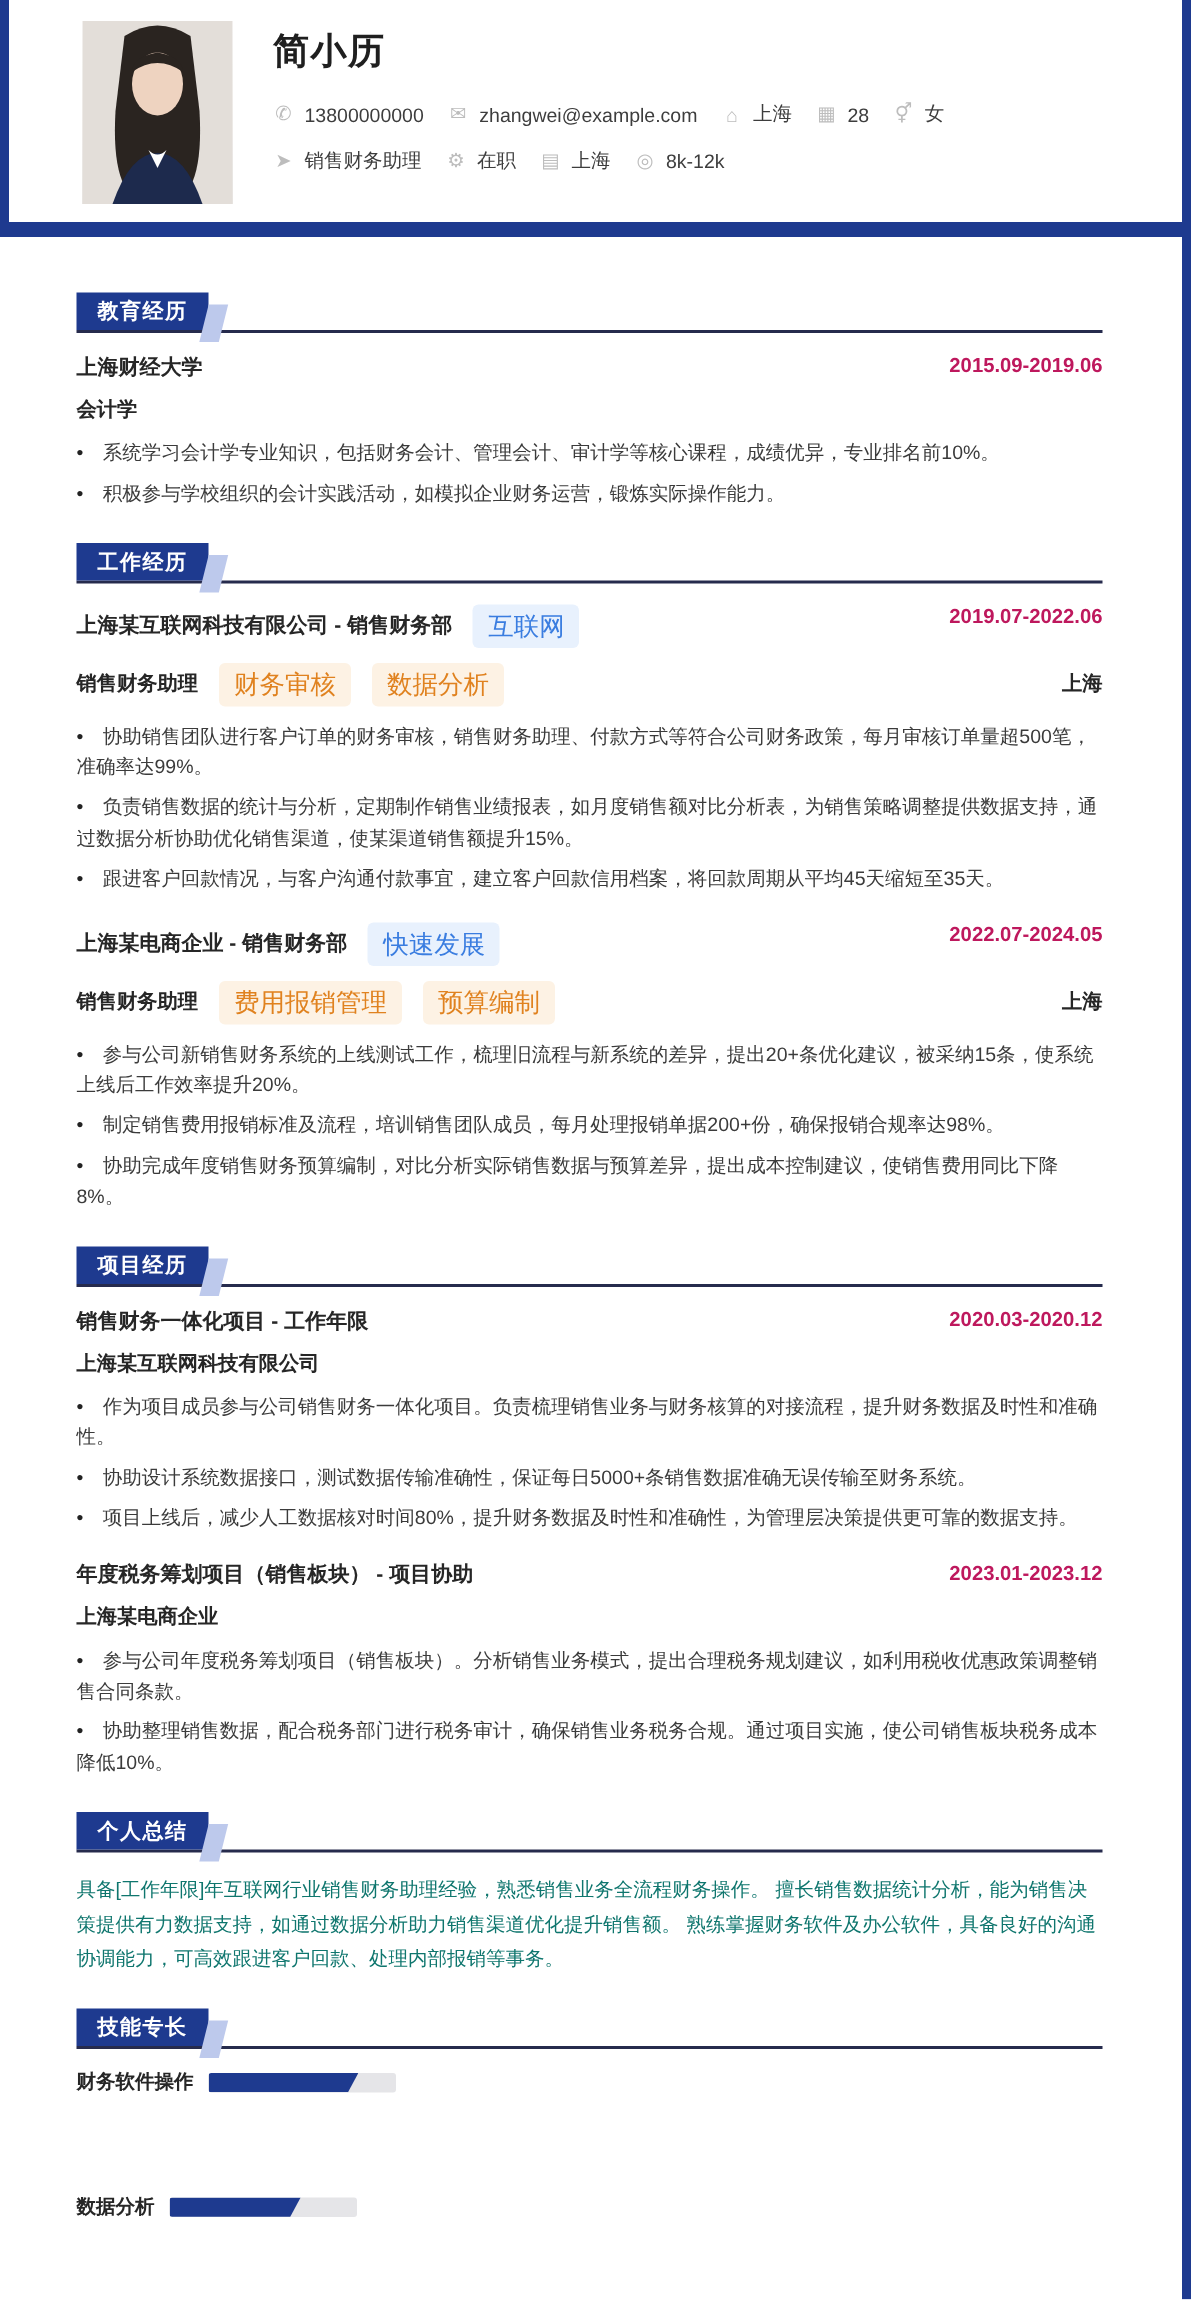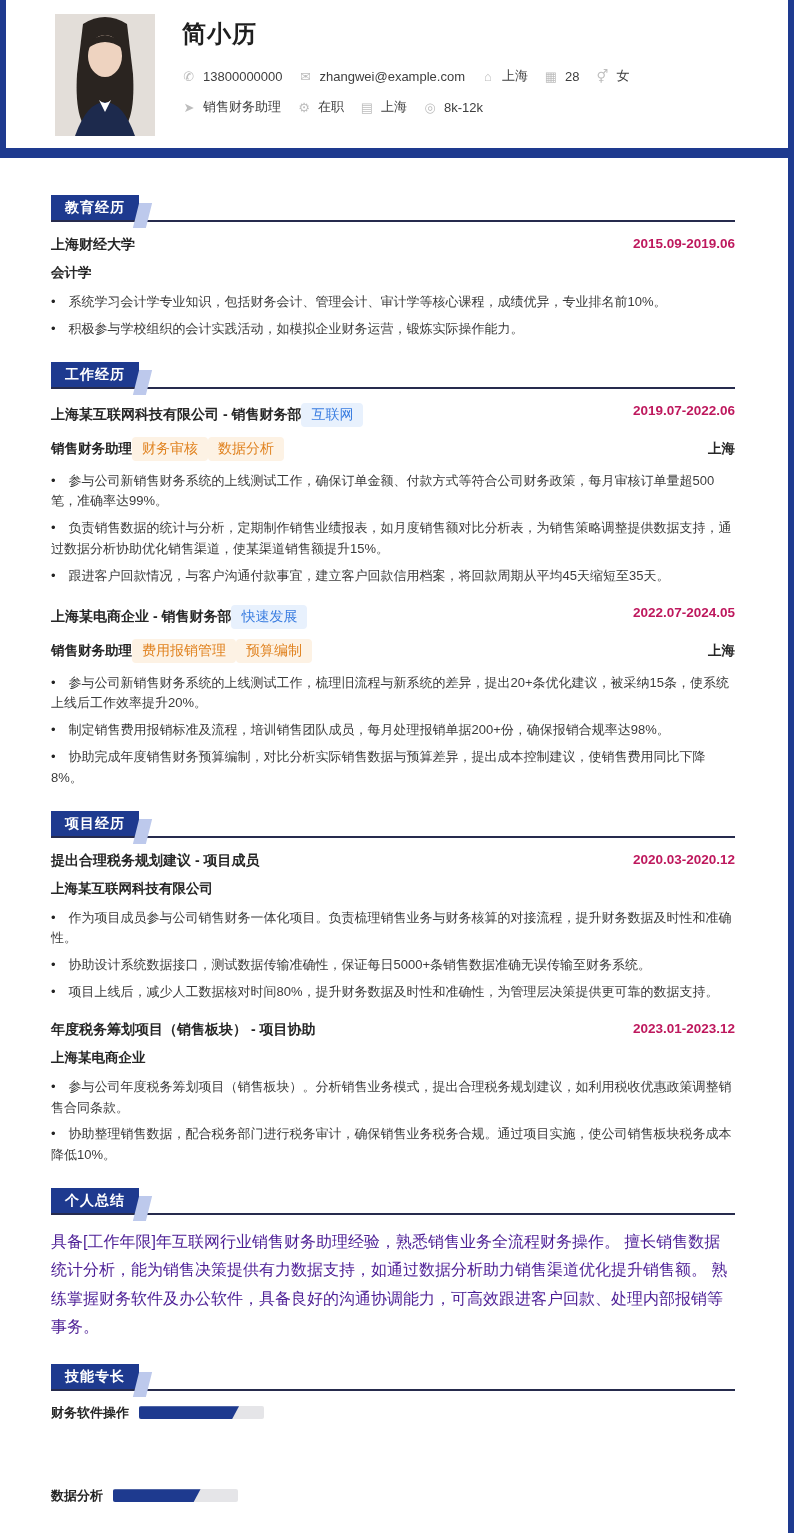--- a/index.html
+++ b/index.html
@@ -39,31 +39,31 @@
           background:var(--ribbon-shadow);transform:skewX(-14deg);z-index:0;}
 
   .erow{display:flex;justify-content:space-between;margin:14px 0 10px 0;}
   .erow .left{display:flex;align-items:center;}
   .etitle{font-size:14px;font-weight:bold;color:#262626;}
   .edate{font-size:13.5px;font-weight:bold;color:#be185d;white-space:nowrap;}
   .eloc{font-size:13.5px;font-weight:bold;color:#262626;}
   .subrow{display:flex;justify-content:space-between;align-items:center;margin:0 0 10px 0;}
   .subrow .left{display:flex;align-items:center;}
   .role{font-size:13.5px;font-weight:bold;color:#262626;}
-  .tag{font-size:14px;border-radius:4px;padding:3px 10px;white-space:nowrap;}
+  .tag{font-size:17px;border-radius:4px;padding:3px 10px;margin-left:14px;white-space:nowrap;}
   .tag.blue{color:var(--tag-blue-text);background:var(--tag-blue-bg);}
   .tag.orange{color:var(--tag-orange-text);background:var(--tag-orange-bg);}
   .org{font-size:13.5px;font-weight:bold;color:#262626;margin:0 0 10px 0;}
 
   .bullet{font-size:13px;color:#3b3b3b;line-height:1.6;margin:0 0 6px 0;}
   .bullet::before{content:"\2022";font-size:13px;color:#222;margin-right:13px;}
   .job + .job{margin-top:18px;}
   .proj + .proj{margin-top:18px;}
 
-  .summary-text{font-size:16px;color:#4c1d95;line-height:1.78;margin:0;}
+  .summary-text{font-size:13px;color:#0f766e;line-height:1.78;margin:0;}
 
   .skills{display:flex;flex-wrap:wrap;margin-top:4px;gap:48px;}
   .skill{display:flex;align-items:center;width:342px;margin-bottom:17px;}
   .skill-label{font-size:13px;font-weight:bold;color:#262626;margin-right:10px;white-space:nowrap;}
   .skill-bar{width:125px;height:13px;background:var(--track);border-radius:2px;overflow:hidden;}
   .skill-fill{height:100%;background:var(--accent);clip-path:polygon(0 0,100% 0,calc(100% - 7px) 100%,0 100%);}
 
   .chips{display:flex;gap:16px;margin-top:4px;}
   .chip{border:1px solid #e1e1e1;border-radius:8px;padding:8px 17px;font-size:13px;color:#333;
         display:flex;align-items:center;background:#fff;}
@@ -158,21 +158,21 @@
         <span class="edate">2019.07-2022.06</span>
       </div>
       <div class="subrow">
         <span class="left">
           <span class="role">销售财务助理</span>
           <span class="tag orange">财务审核</span>
           <span class="tag orange">数据分析</span>
         </span>
         <span class="eloc">上海</span>
       </div>
-      <p class="bullet">参与公司新销售财务系统的上线测试工作，确保订单金额、付款方式等符合公司财务政策，每月审核订单量超500笔，准确率达99%。</p>
+      <p class="bullet">协助销售团队进行客户订单的财务审核，销售财务助理、付款方式等符合公司财务政策，每月审核订单量超500笔，准确率达99%。</p>
       <p class="bullet">负责销售数据的统计与分析，定期制作销售业绩报表，如月度销售额对比分析表，为销售策略调整提供数据支持，通过数据分析协助优化销售渠道，使某渠道销售额提升15%。</p>
       <p class="bullet">跟进客户回款情况，与客户沟通付款事宜，建立客户回款信用档案，将回款周期从平均45天缩短至35天。</p>
     </div>
 
     <div class="job">
       <div class="erow">
         <span class="left">
           <span class="etitle">上海某电商企业 - 销售财务部</span>
           <span class="tag blue">快速发展</span>
         </span>
@@ -190,21 +190,21 @@
       <p class="bullet">制定销售费用报销标准及流程，培训销售团队成员，每月处理报销单据200+份，确保报销合规率达98%。</p>
       <p class="bullet">协助完成年度销售财务预算编制，对比分析实际销售数据与预算差异，提出成本控制建议，使销售费用同比下降8%。</p>
     </div>
 
     <div class="sec-head">
       <span class="ribbon">项目经历</span>
     </div>
 
     <div class="proj">
       <div class="erow">
-        <span class="etitle">提出合理税务规划建议 - 项目成员</span>
+        <span class="etitle">销售财务一体化项目 - 工作年限</span>
         <span class="edate">2020.03-2020.12</span>
       </div>
       <div class="org">上海某互联网科技有限公司</div>
       <p class="bullet">作为项目成员参与公司销售财务一体化项目。负责梳理销售业务与财务核算的对接流程，提升财务数据及时性和准确性。</p>
       <p class="bullet">协助设计系统数据接口，测试数据传输准确性，保证每日5000+条销售数据准确无误传输至财务系统。</p>
       <p class="bullet">项目上线后，减少人工数据核对时间80%，提升财务数据及时性和准确性，为管理层决策提供更可靠的数据支持。</p>
     </div>
 
     <div class="proj">
       <div class="erow">

